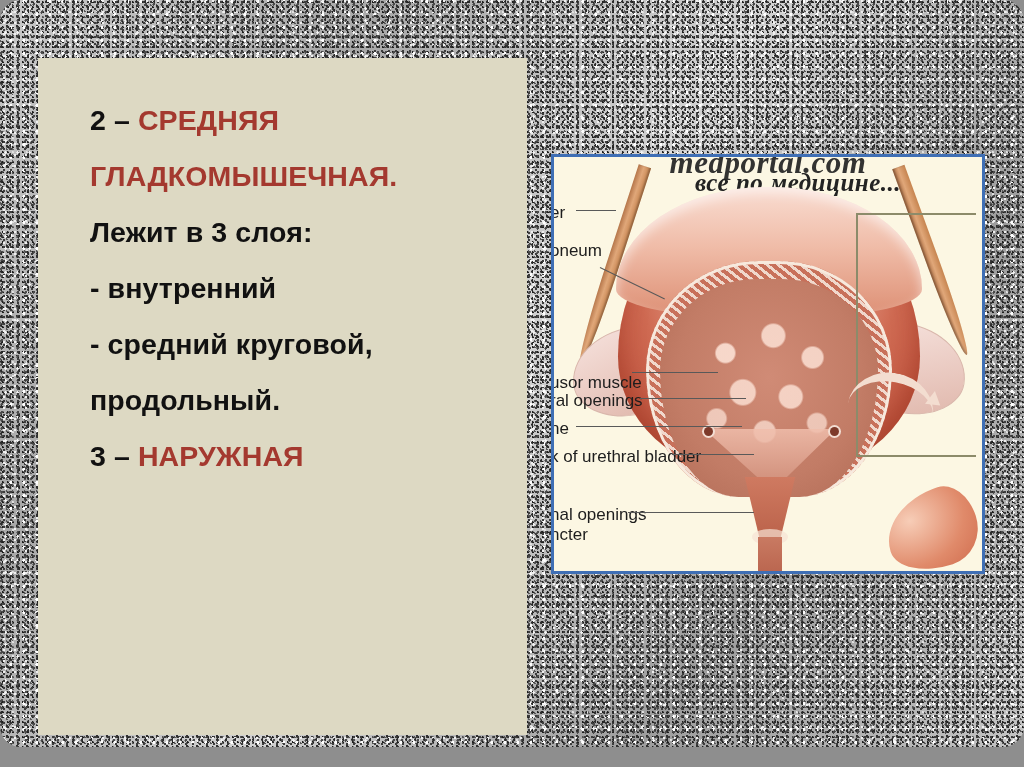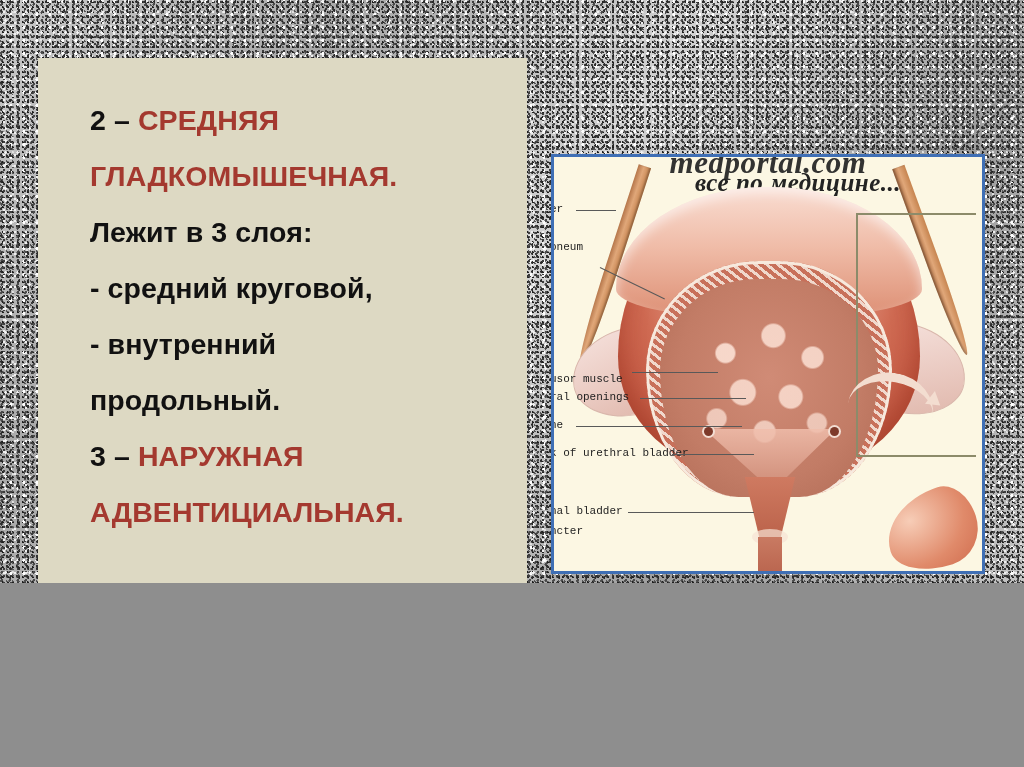--- a/index.html
+++ b/index.html
@@ -8,39 +8,40 @@
     padding: 0;
     background: #8e8e8e;
   }
   body {
     font-family: "Liberation Sans", sans-serif;
   }
 
   #slide {
     position: relative;
     width: 1024px;
-    height: 583px;
+    height: 747px;
     overflow: hidden;
     background-color: #b9b9b9;
     background-image:
       radial-gradient(circle at 13% 17%, #2b2b2b 0 1.1px, transparent 1.3px),
       radial-gradient(circle at 37% 8%,  #efefef 0 1.3px, transparent 1.5px),
       radial-gradient(circle at 61% 29%, #3d3d3d 0 1.0px, transparent 1.2px),
       radial-gradient(circle at 84% 12%, #ffffff 0 1.4px, transparent 1.6px),
       radial-gradient(circle at 22% 54%, #4a4a4a 0 1.2px, transparent 1.4px),
       radial-gradient(circle at 47% 71%, #f4f4f4 0 1.1px, transparent 1.3px),
       radial-gradient(circle at 72% 63%, #303030 0 1.3px, transparent 1.5px),
       radial-gradient(circle at 92% 88%, #e2e2e2 0 1.0px, transparent 1.2px),
       radial-gradient(circle at 5% 91%,  #555555 0 1.2px, transparent 1.4px),
       radial-gradient(circle at 55% 44%, #1f1f1f 0 0.9px, transparent 1.1px),
       linear-gradient(125deg, #c9c9c9 0%, #a8a8a8 25%, #d2d2d2 50%, #9d9d9d 75%, #c4c4c4 100%);
     background-size:
       9px 9px, 11px 11px, 7px 7px, 13px 13px, 8px 8px,
       12px 12px, 10px 10px, 14px 14px, 6px 6px, 5px 5px,
       100% 100%;
+    border-radius: 21px;
   }
 
   
   #text-panel {
     position: absolute;
     left: 38px;
     top: 58px;
     width: 489px;
     height: 677px;
     background: #ddd9c3;
@@ -246,22 +247,22 @@
     right: 4px; bottom: 2px;
     width: 92px; height: 78px;
     background: radial-gradient(ellipse at 30% 30%, #f7cdb7, #e08a6a 60%, #cf6b4d);
     border-radius: 70% 30% 40% 60% / 60% 50% 50% 40%;
     transform: rotate(-18deg);
   }
 
   
   .label {
     position: absolute;
-    font-family: Liberation Mono, monospace;
-    font-size: 11px;
+    font-family: Liberation Sans, sans-serif;
+    font-size: 17px;
     color: #1d1d1d;
     white-space: nowrap;
     left: -4px;
   }
   .leader {
     position: absolute;
     height: 1px;
     background: #595959;
   }
   .leader-diag {
@@ -273,25 +274,24 @@
 </style>
 </head>
 <body>
 
 <div id="slide">
 
   <div id="text-panel">
     <div class="line"><span>2 – </span><span class="accent">СРЕДНЯЯ</span></div>
     <div class="line"><span class="accent">ГЛАДКОМЫШЕЧНАЯ.</span></div>
     <div class="line"><span>Лежит в  3  слоя:</span></div>
+    <div class="line"><span>- внутренний</span></div>
     <div class="line"><span>- средний  круговой,</span></div>
-    <div class="line"><span>- внутренний</span></div>
     <div class="line"><span>продольный.</span></div>
     <div class="line"><span>3 – </span><span class="accent">НАРУЖНАЯ</span></div>
-    <div class="line"><span class="accent">АДВЕНТИЦИАЛЬНАЯ.</span></div>
     <div class="line"></div>
   </div>
 
   <div id="illustration-frame">
     <div id="illo">
 
       <div class="wm" id="wm-top">medportal.com</div>
       <div class="wm" id="wm-sub">все по медицине...</div>
 
       <div class="ureter" id="ureter-l"></div>
@@ -326,20 +326,20 @@
 
       <div class="label" style="top:234px">ral openings</div>
       <div class="leader" style="left:86px; top:241px; width:106px"></div>
 
       <div class="label" style="top:262px">ne</div>
       <div class="leader" style="left:22px; top:269px; width:166px"></div>
 
       <div class="label" style="top:290px">k of urethral bladder</div>
       <div class="leader" style="left:118px; top:297px; width:82px"></div>
 
-      <div class="label" style="top:348px">nal bladder</div>
+      <div class="label" style="top:348px">nal openings</div>
       <div class="leader" style="left:74px; top:355px; width:126px"></div>
       <div class="label" style="top:368px">ncter</div>
 
     </div>
   </div>
 
 </div>
 
 </body></html>

